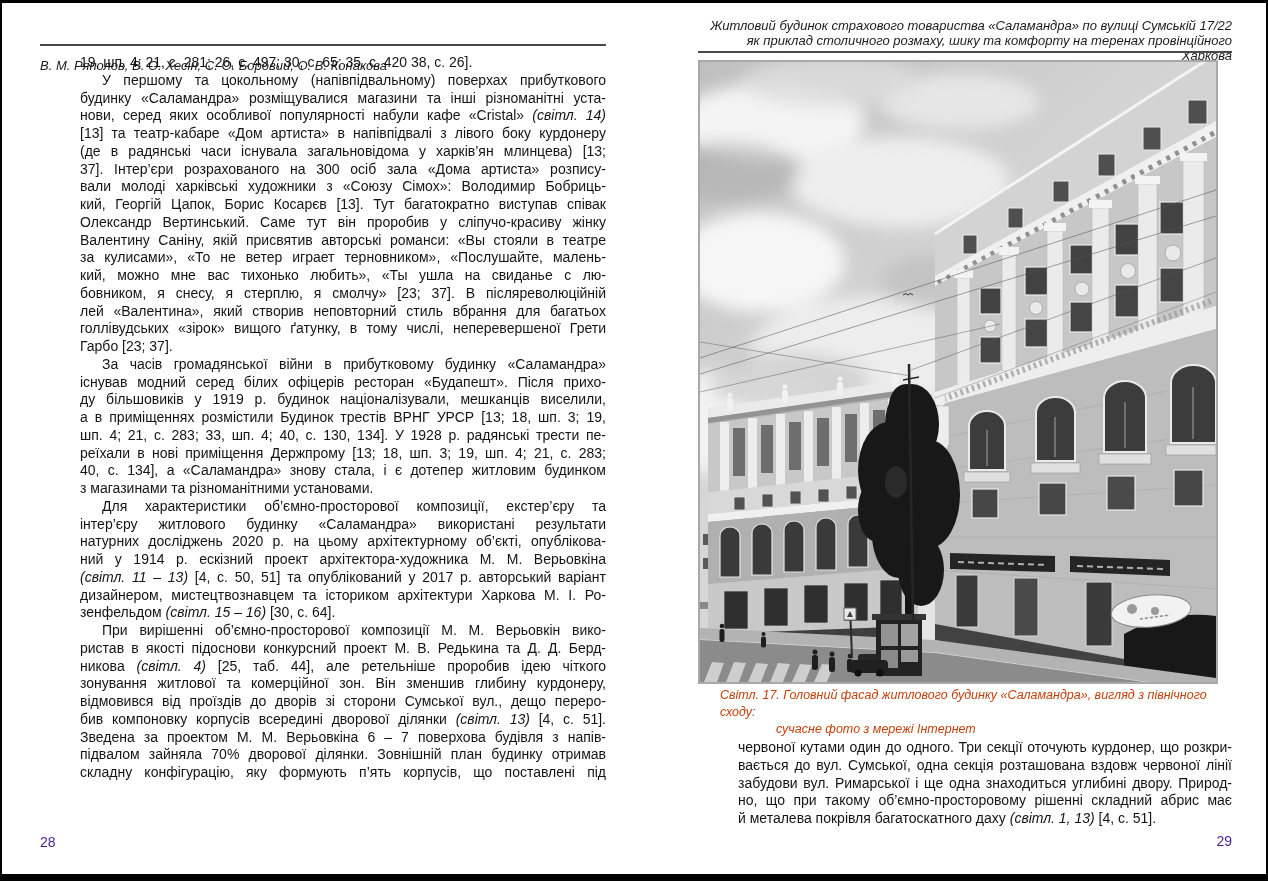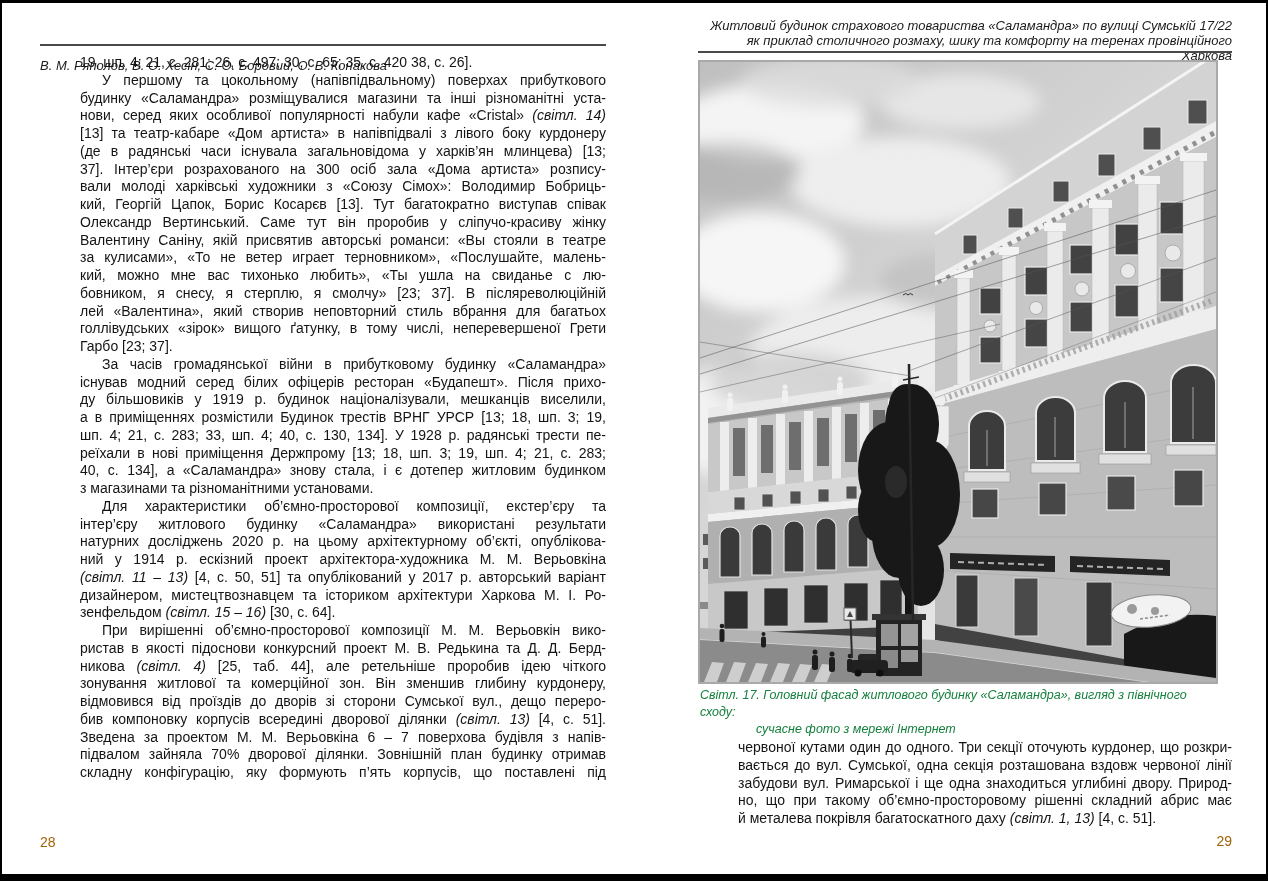--- a/index.html
+++ b/index.html
@@ -15,26 +15,26 @@
   .running-head.right{text-align:right;}
   .rule{height:0;border-top:2px solid #4a4a4a;}
   .body-text{font-size:14px;}
   .line{
     height:17.75px;line-height:17.75px;overflow:hidden;
     text-align:justify;text-align-last:justify;white-space:nowrap;margin-left:40px;
   }
   .line.last{text-align-last:left;}
   .line.indent{padding-left:22px;}
   .line i{font-style:italic;}
-  .page-number{font-size:14px;color:#a16207;}
+  .page-number{font-size:14px;color:#4c1d95;}
   .pn-right{text-align:right;}
   figure.photo{
     margin:0;width:516px;height:620px;border:2px solid #a9a9a9;background:#d9d9d9;
   }
-  .caption{font-style:italic;font-size:12.5px;line-height:17px;color:#15803d;}
+  .caption{font-style:italic;font-size:12.5px;line-height:17px;color:#c2410c;margin-left:20px;}
   .caption .cap2{padding-left:56px;}
 </style>
 </head>
 <body>
 
 <div class="sheet">
 
   <div>
     <div class="abs running-head" style="left:38px;top:24px;width:566px;margin-top:31px;">В. М. Ряполов, В. О. Хесін, С. О. Боровий, О. В. Конакова</div>
     <div class="abs rule" style="left:38px;top:41px;width:566px;"></div>

